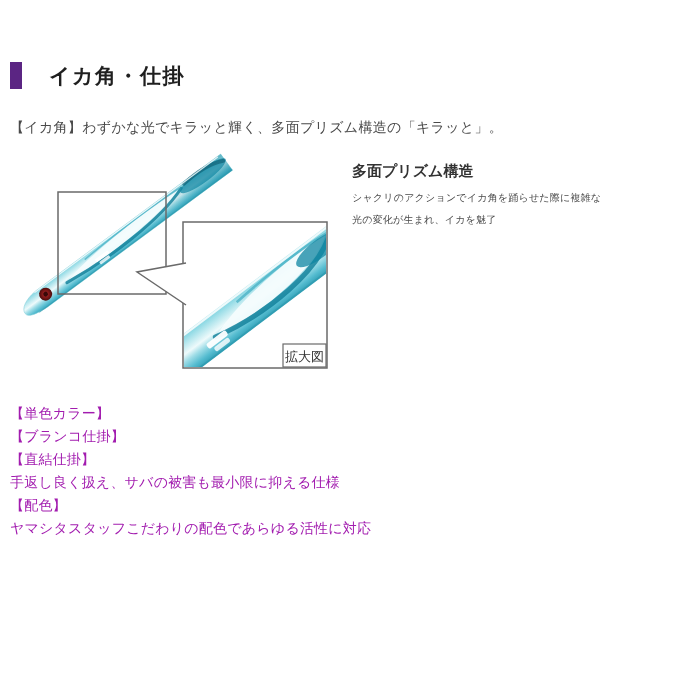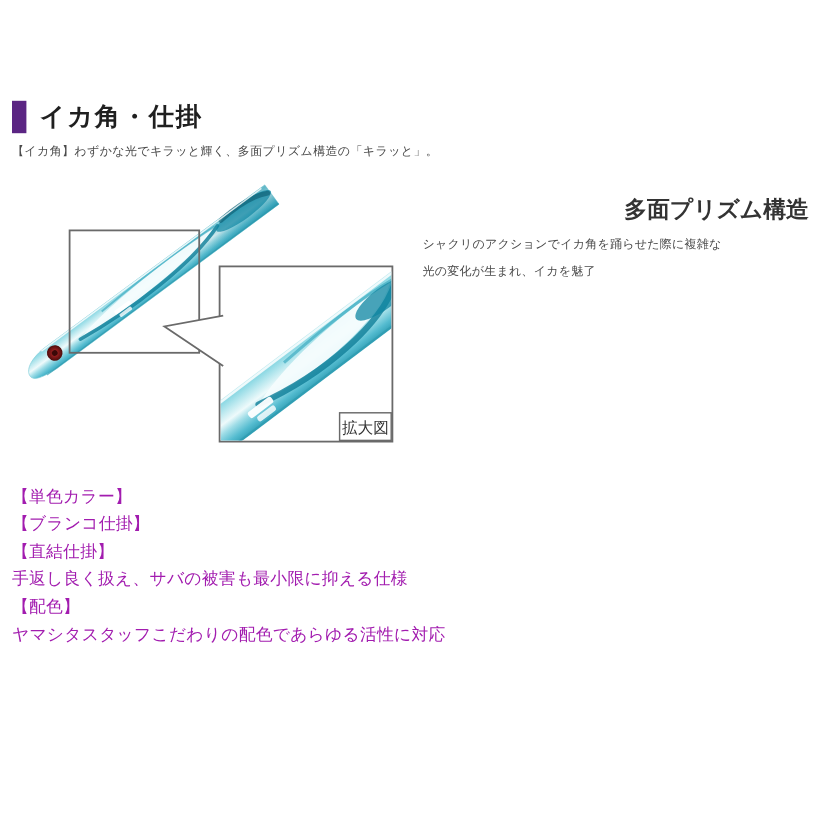--- a/index.html
+++ b/index.html
@@ -1,32 +1,32 @@
 <!DOCTYPE html>
 <html><head>
 <meta charset="utf-8">
 <style>
   html,body { margin:0; padding:0; background:#ffffff; }
   .page {
     position:relative; width:700px; height:700px; background:#ffffff;
     font-family:"Liberation Sans","DejaVu Sans",sans-serif; overflow:hidden;
   }
-  .header { position:absolute; left:10px; top:84px; display:flex; align-items:flex-end; }
+  .header { position:absolute; left:10px; top:62px; display:flex; align-items:flex-end;gap:16px; }
   .accent-bar { width:12px; height:27px; background:#5b2583; flex:0 0 auto; }
   .page-title {
     margin:0 0 0 11px; font-size:21px; font-weight:bold; color:#1f1f1f;
     letter-spacing:1.5px; line-height:27px;
   }
   .intro {
     position:absolute; left:10px; top:119px; margin:0;
-    font-size:10px; color:#4a4a4a; letter-spacing:0.3px; white-space:nowrap;
+    font-size:14px; color:#4a4a4a; letter-spacing:0.3px; white-space:nowrap;
   }
   .figure { position:absolute; left:0; top:148px; width:345px; height:250px; }
   .prism { position:absolute; left:352px; top:162px; width:322px; color:#4a4a4a; }
-  .prism-title { font-size:19px; font-weight:bold; color:#333333; margin:0 0 6px 0;text-align:right; }
+  .prism-title { font-size:15px; font-weight:bold; color:#333333; margin:0 0 6px 0; }
   .prism-line { font-size:10px; line-height:22px; letter-spacing:0.2px; }
   .features {
     position:absolute; left:10px; top:402px; width:660px;
     font-size:14px; line-height:23px; color:#a21caf; letter-spacing:0.2px;
   }
   .feature-heading, .feature-body { white-space:nowrap; }
 </style>
 </head>
 <body>
 

